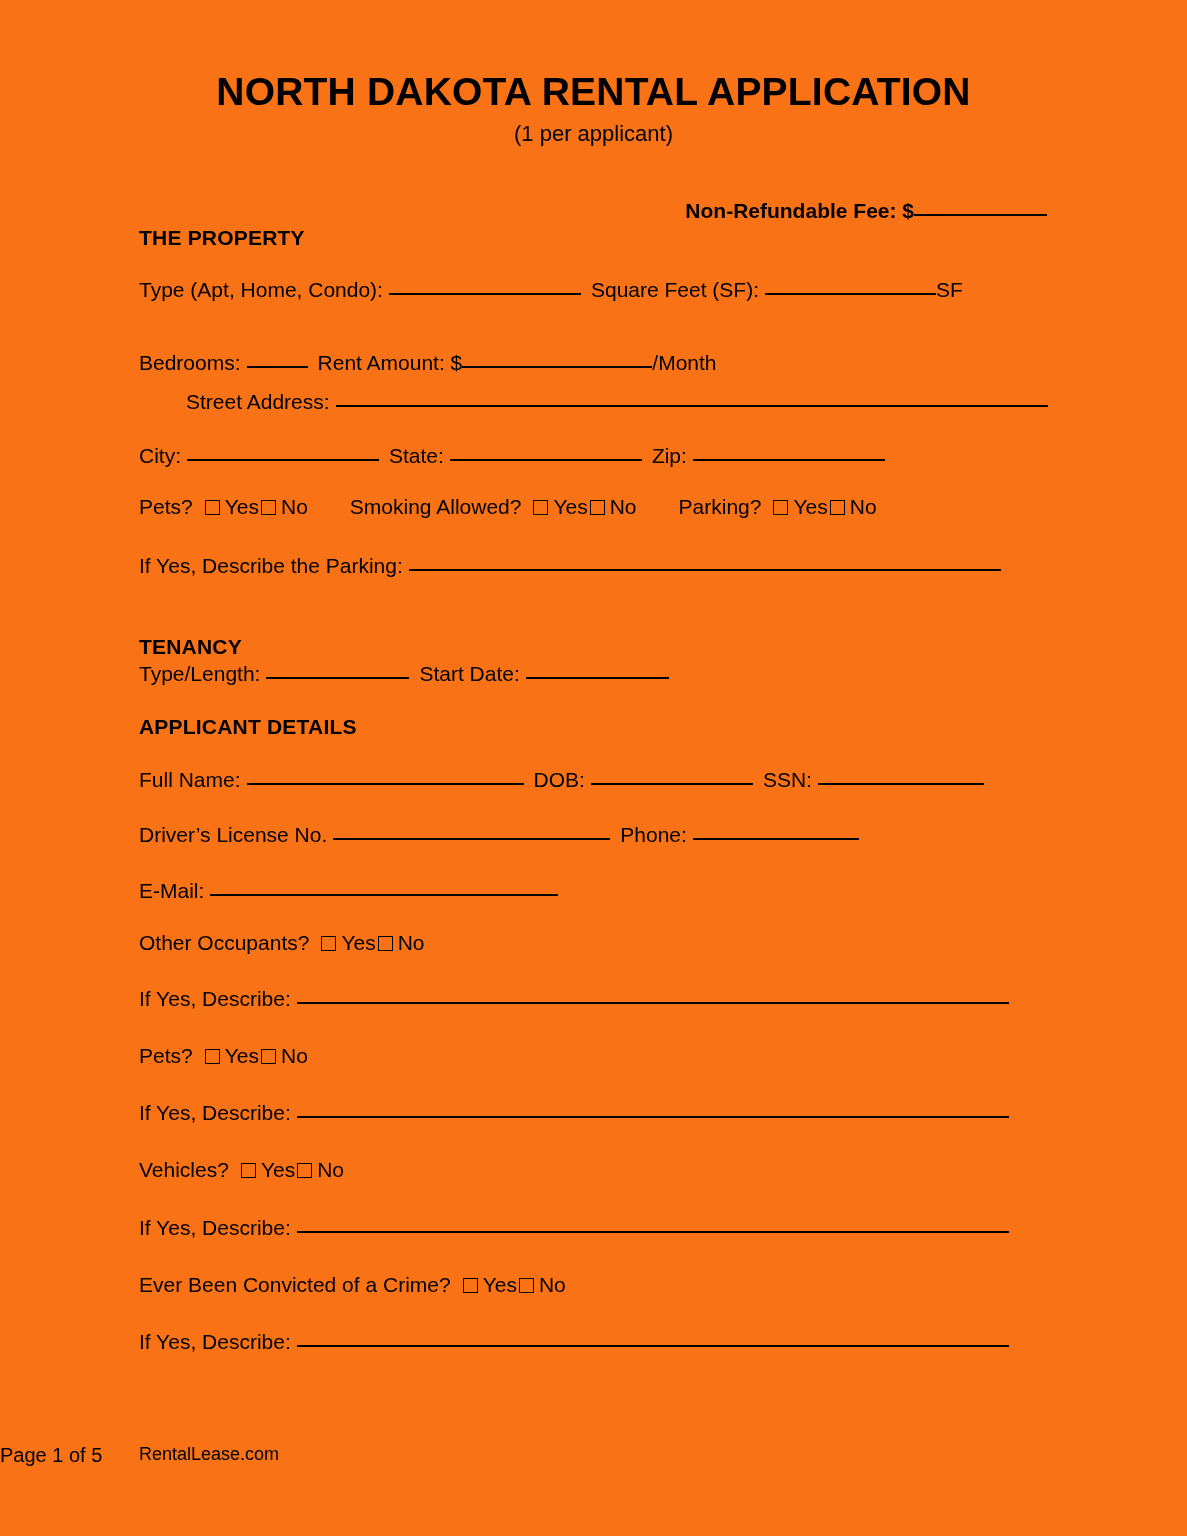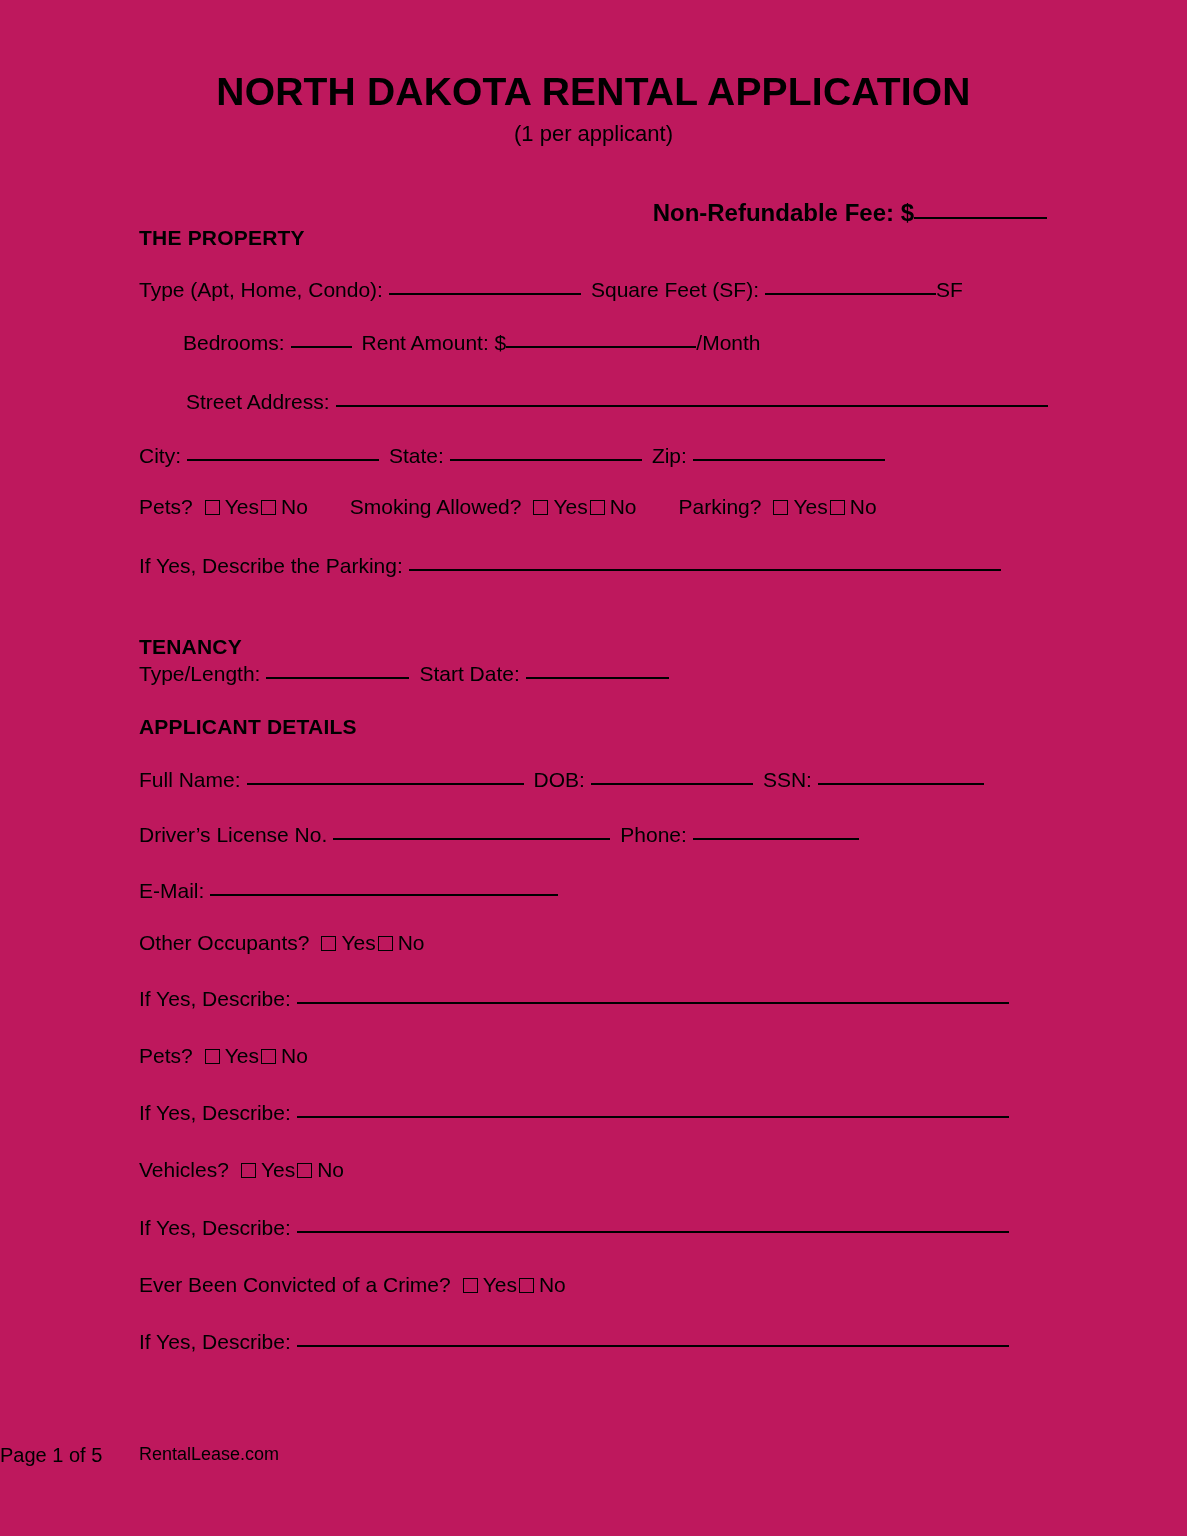--- a/index.html
+++ b/index.html
@@ -12,21 +12,21 @@
     width: 1187px;
     height: 1536px;
     font-family: "Liberation Sans", sans-serif;
     color: #000000;
     position: relative;
     overflow: hidden;
   }
   .page {
     position: absolute;
     inset: 0;
-    background: #be185d;
+    background: #f97316;
   }
 
   
   .doc-title {
     position: absolute;
     top: 72px;
     left: 0;
     width: 1187px;
     text-align: center;
     font-size: 39px;
@@ -44,21 +44,21 @@
     font-size: 22px;
     line-height: 1.1;
   }
 
   .fee-line {
     position: absolute;
     top: 199px;
     left: 0;
     width: 1047px;
     text-align: right;
-    font-size: 24px;
+    font-size: 21px;
     font-weight: bold;
     white-space: nowrap;
   }
 
   
   .row {
     position: absolute;
     left: 139px;
     font-size: 21px;
     white-space: nowrap;
@@ -120,21 +120,21 @@
 
   <div class="doc-title">NORTH DAKOTA RENTAL APPLICATION</div>
   <div class="doc-subtitle">(1 per applicant)</div>
 
   <div class="fee-line"><span>Non-Refundable Fee: $</span><span class="rule" style="width:133px;"></span></div>
 
   <div class="row section-head" style="top:227px;">THE PROPERTY</div>
 
   <div class="row" style="top:279px;"><span>Type (Apt, Home, Condo):</span><span class="rule pre" style="width:192px;"></span><span class="gap-sm"></span><span>Square Feet (SF):</span><span class="rule pre" style="width:171px;"></span><span>SF</span></div>
 
-  <div class="row" style="top:332px;margin-left:44px;"><span>Bedrooms:</span><span class="rule pre" style="width:61px;"></span><span class="gap-sm"></span><span>Rent Amount: $</span><span class="rule" style="width:190px;"></span><span>/Month</span></div>
+  <div class="row" style="top:352px;"><span>Bedrooms:</span><span class="rule pre" style="width:61px;"></span><span class="gap-sm"></span><span>Rent Amount: $</span><span class="rule" style="width:190px;"></span><span>/Month</span></div>
 
   <div class="row" style="top:391px;margin-left:47px;"><span>Street Address:</span><span class="rule pre" style="width:712px;"></span></div>
 
   <div class="row" style="top:445px;"><span>City:</span><span class="rule pre" style="width:192px;"></span><span class="gap-sm"></span><span>State:</span><span class="rule pre" style="width:192px;"></span><span class="gap-sm"></span><span>Zip:</span><span class="rule pre" style="width:192px;"></span></div>
 
   <div class="row" style="top:496px;"><span>Pets?</span><span class="gap-sm"></span><span class="cb"></span><span>Yes</span><span class="cb"></span><span>No</span><span class="gap-md"></span><span>Smoking Allowed?</span><span class="gap-sm"></span><span class="cb"></span><span>Yes</span><span class="cb"></span><span>No</span><span class="gap-md"></span><span>Parking?</span><span class="gap-sm"></span><span class="cb"></span><span>Yes</span><span class="cb"></span><span>No</span></div>
 
   <div class="row" style="top:555px;"><span>If Yes, Describe the Parking:</span><span class="rule pre" style="width:592px;"></span></div>
 
   <div class="row section-head" style="top:636px;">TENANCY</div>

